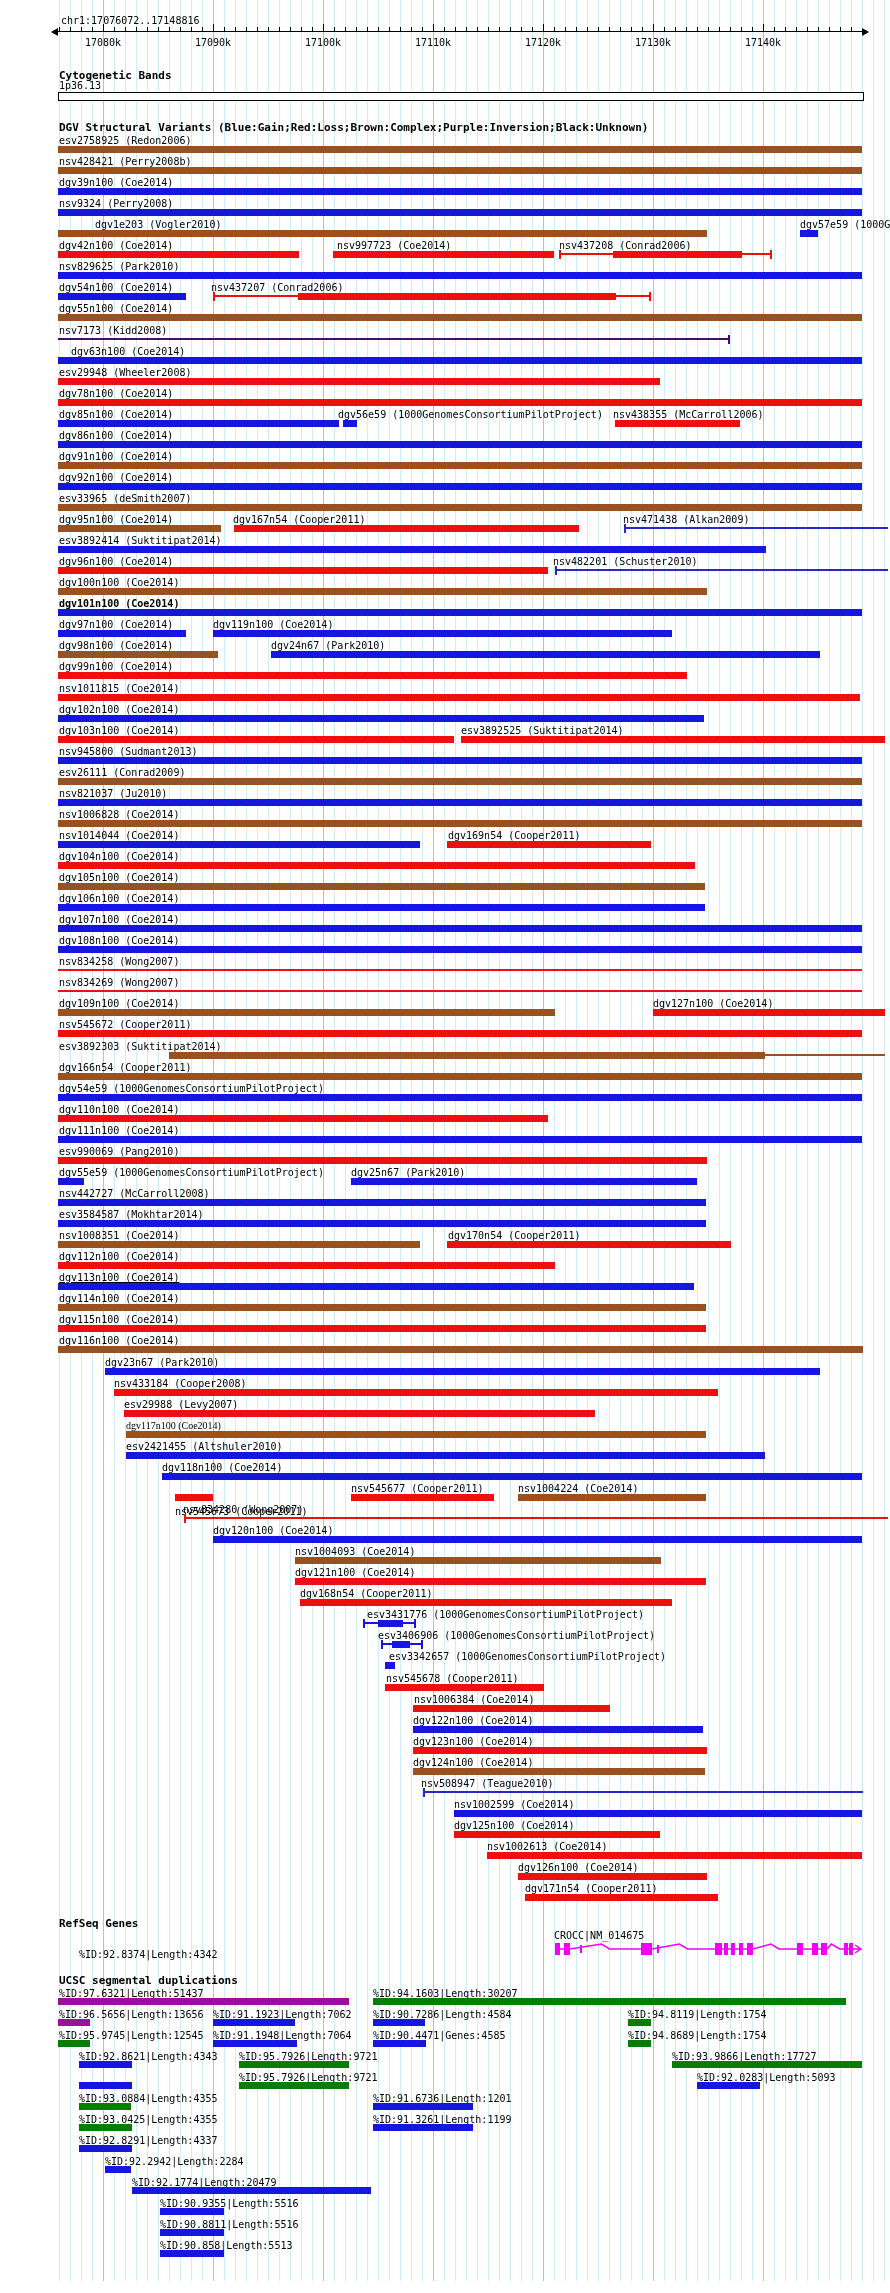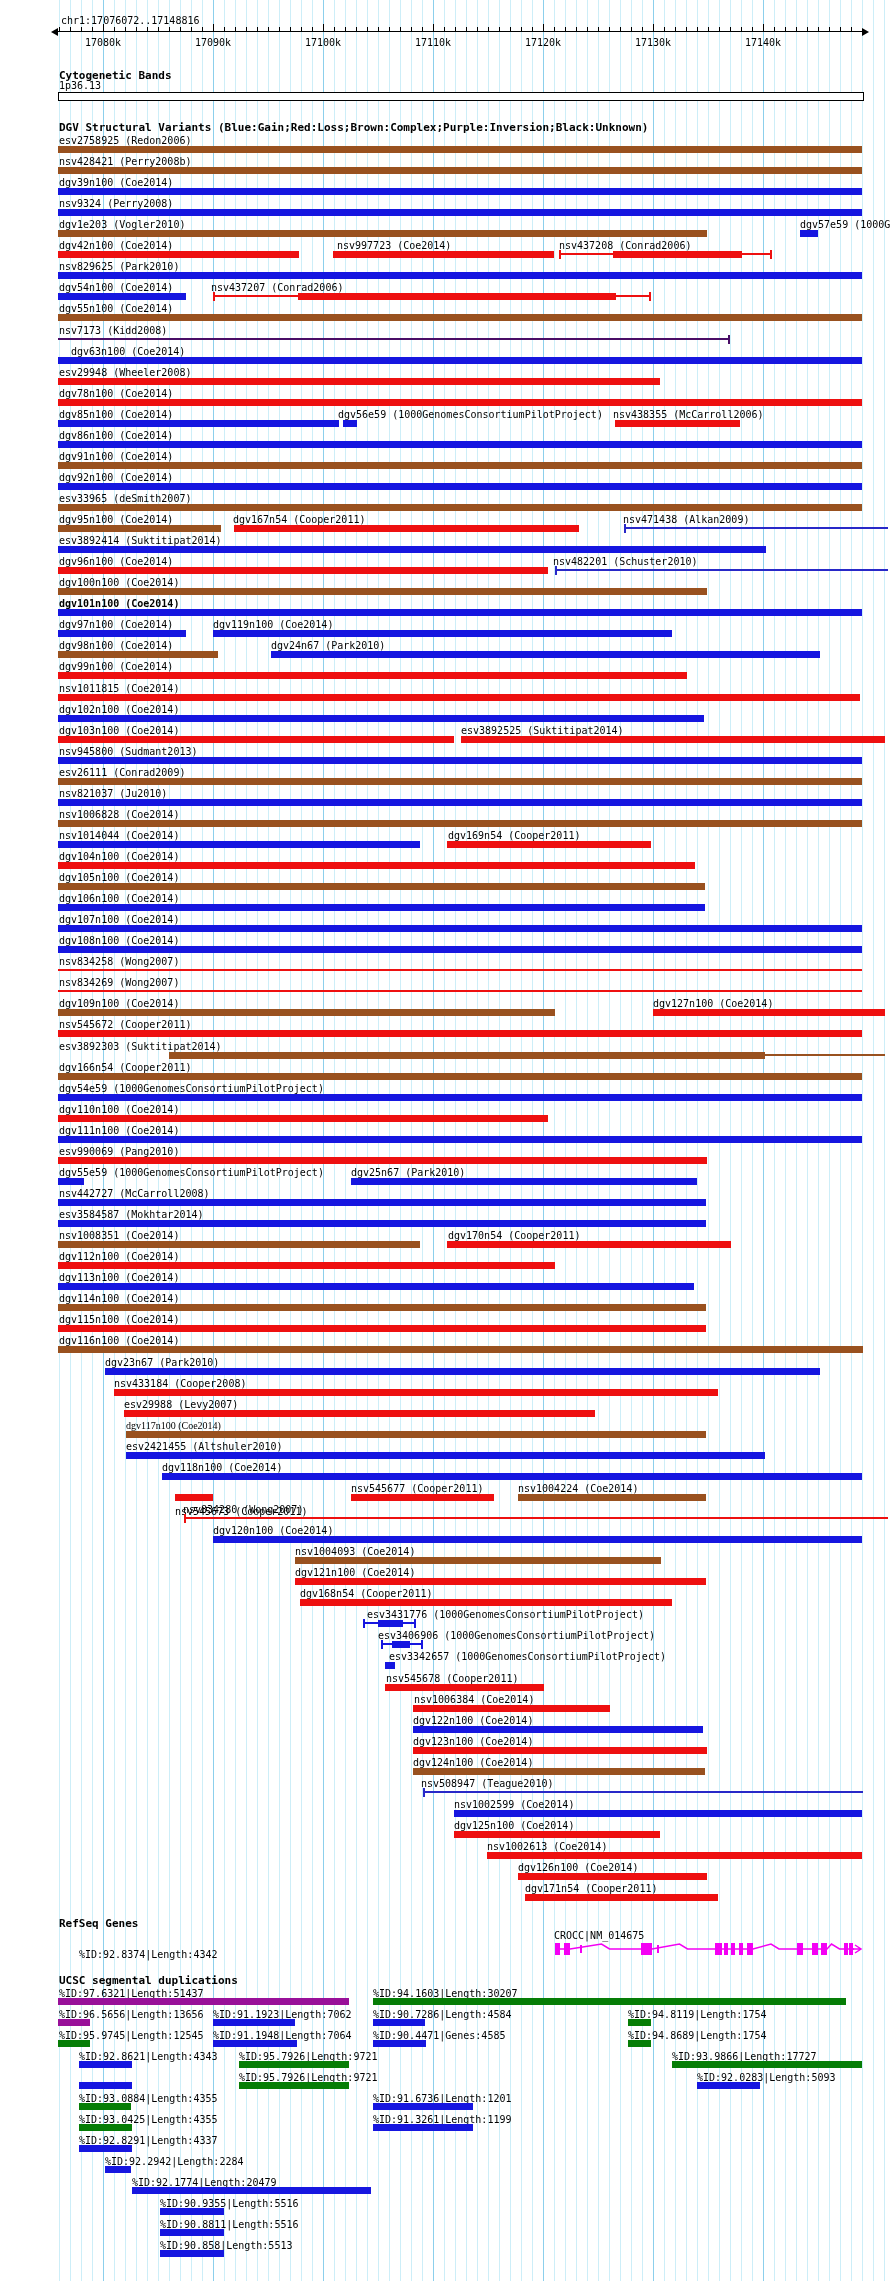--- a/index.html
+++ b/index.html
@@ -210,21 +210,21 @@
   <div class="hdr" style="left:59px;top:122px;">DGV Structural Variants (Blue:Gain;Red:Loss;Brown:Complex;Purple:Inversion;Black:Unknown)</div>
   <div id="dgv-rows">
       <div class="lbl" style="left: 59px; top: 136px;">esv2758925 (Redon2006)</div>
       <div class="bar" style="left: 58px; top: 146px; width: 804px; background: rgb(153, 81, 31);"></div>
       <div class="lbl" style="left: 59px; top: 157px;">nsv428421 (Perry2008b)</div>
       <div class="bar" style="left: 58px; top: 167px; width: 804px; background: rgb(153, 81, 31);"></div>
       <div class="lbl" style="left: 59px; top: 178px;">dgv39n100 (Coe2014)</div>
       <div class="bar" style="left: 58px; top: 188px; width: 804px; background: rgb(22, 22, 224);"></div>
       <div class="lbl" style="left: 59px; top: 199px;">nsv9324 (Perry2008)</div>
       <div class="bar" style="left: 58px; top: 209px; width: 804px; background: rgb(22, 22, 224);"></div>
-      <div class="lbl" style="left: 59px; top: 220px;">dgv1e203 (Vogler2010)</div>
+      <div class="lbl" style="left: 59px; top: 220px; padding-left: 36px;">dgv1e203 (Vogler2010)</div>
       <div class="bar" style="left: 58px; top: 230px; width: 649px; background: rgb(153, 81, 31);"></div>
       <div class="lbl" style="left: 800px; top: 220px;">dgv57e59 (1000G</div>
       <div class="bar" style="left: 800px; top: 230px; width: 18px; background: rgb(22, 22, 224);"></div>
       <div class="lbl" style="left: 59px; top: 241px;">dgv42n100 (Coe2014)</div>
       <div class="bar" style="left: 58px; top: 251px; width: 241px; background: rgb(238, 16, 16);"></div>
       <div class="lbl" style="left: 337px; top: 241px;">nsv997723 (Coe2014)</div>
       <div class="bar" style="left: 333px; top: 251px; width: 221px; background: rgb(238, 16, 16);"></div>
       <div class="lbl" style="left: 559px; top: 241px;">nsv437208 (Conrad2006)</div>
       <div class="thin" style="left: 559px; top: 253px; width: 212px; background: rgb(238, 16, 16);"></div>
       <div class="bar" style="left: 613px; top: 251px; width: 129px; background: rgb(238, 16, 16);"></div>
@@ -352,21 +352,21 @@
       <div class="lbl" style="left: 59px; top: 1189px;">nsv442727 (McCarroll2008)</div>
       <div class="bar" style="left: 58px; top: 1199px; width: 648px; background: rgb(22, 22, 224);"></div>
       <div class="lbl" style="left: 59px; top: 1210px;">esv3584587 (Mokhtar2014)</div>
       <div class="bar" style="left: 58px; top: 1220px; width: 648px; background: rgb(22, 22, 224);"></div>
       <div class="lbl" style="left: 59px; top: 1231px;">nsv1008351 (Coe2014)</div>
       <div class="bar" style="left: 58px; top: 1241px; width: 362px; background: rgb(153, 81, 31);"></div>
       <div class="lbl" style="left: 448px; top: 1231px;">dgv170n54 (Cooper2011)</div>
       <div class="bar" style="left: 447px; top: 1241px; width: 284px; background: rgb(238, 16, 16);"></div>
       <div class="lbl" style="left: 59px; top: 1252px;">dgv112n100 (Coe2014)</div>
       <div class="bar" style="left: 58px; top: 1262px; width: 497px; background: rgb(238, 16, 16);"></div>
-      <div class="lbl" style="left: 59px; top: 1273px;">dgv113n100 (Coe2014)</div>
+      <div class="lbl" style="left: 59px; top: 1273px; text-decoration: underline;">dgv113n100 (Coe2014)</div>
       <div class="bar" style="left: 58px; top: 1283px; width: 636px; background: rgb(22, 22, 224);"></div>
       <div class="lbl" style="left: 59px; top: 1294px;">dgv114n100 (Coe2014)</div>
       <div class="bar" style="left: 58px; top: 1304px; width: 648px; background: rgb(153, 81, 31);"></div>
       <div class="lbl" style="left: 59px; top: 1315px;">dgv115n100 (Coe2014)</div>
       <div class="bar" style="left: 58px; top: 1325px; width: 648px; background: rgb(238, 16, 16);"></div>
       <div class="lbl" style="left: 59px; top: 1336px;">dgv116n100 (Coe2014)</div>
       <div class="bar" style="left: 58px; top: 1346px; width: 805px; background: rgb(153, 81, 31);"></div>
       <div class="lbl" style="left: 105px; top: 1358px;">dgv23n67 (Park2010)</div>
       <div class="bar" style="left: 105px; top: 1368px; width: 715px; background: rgb(22, 22, 224);"></div>
       <div class="lbl" style="left: 114px; top: 1379px;">nsv433184 (Cooper2008)</div>

